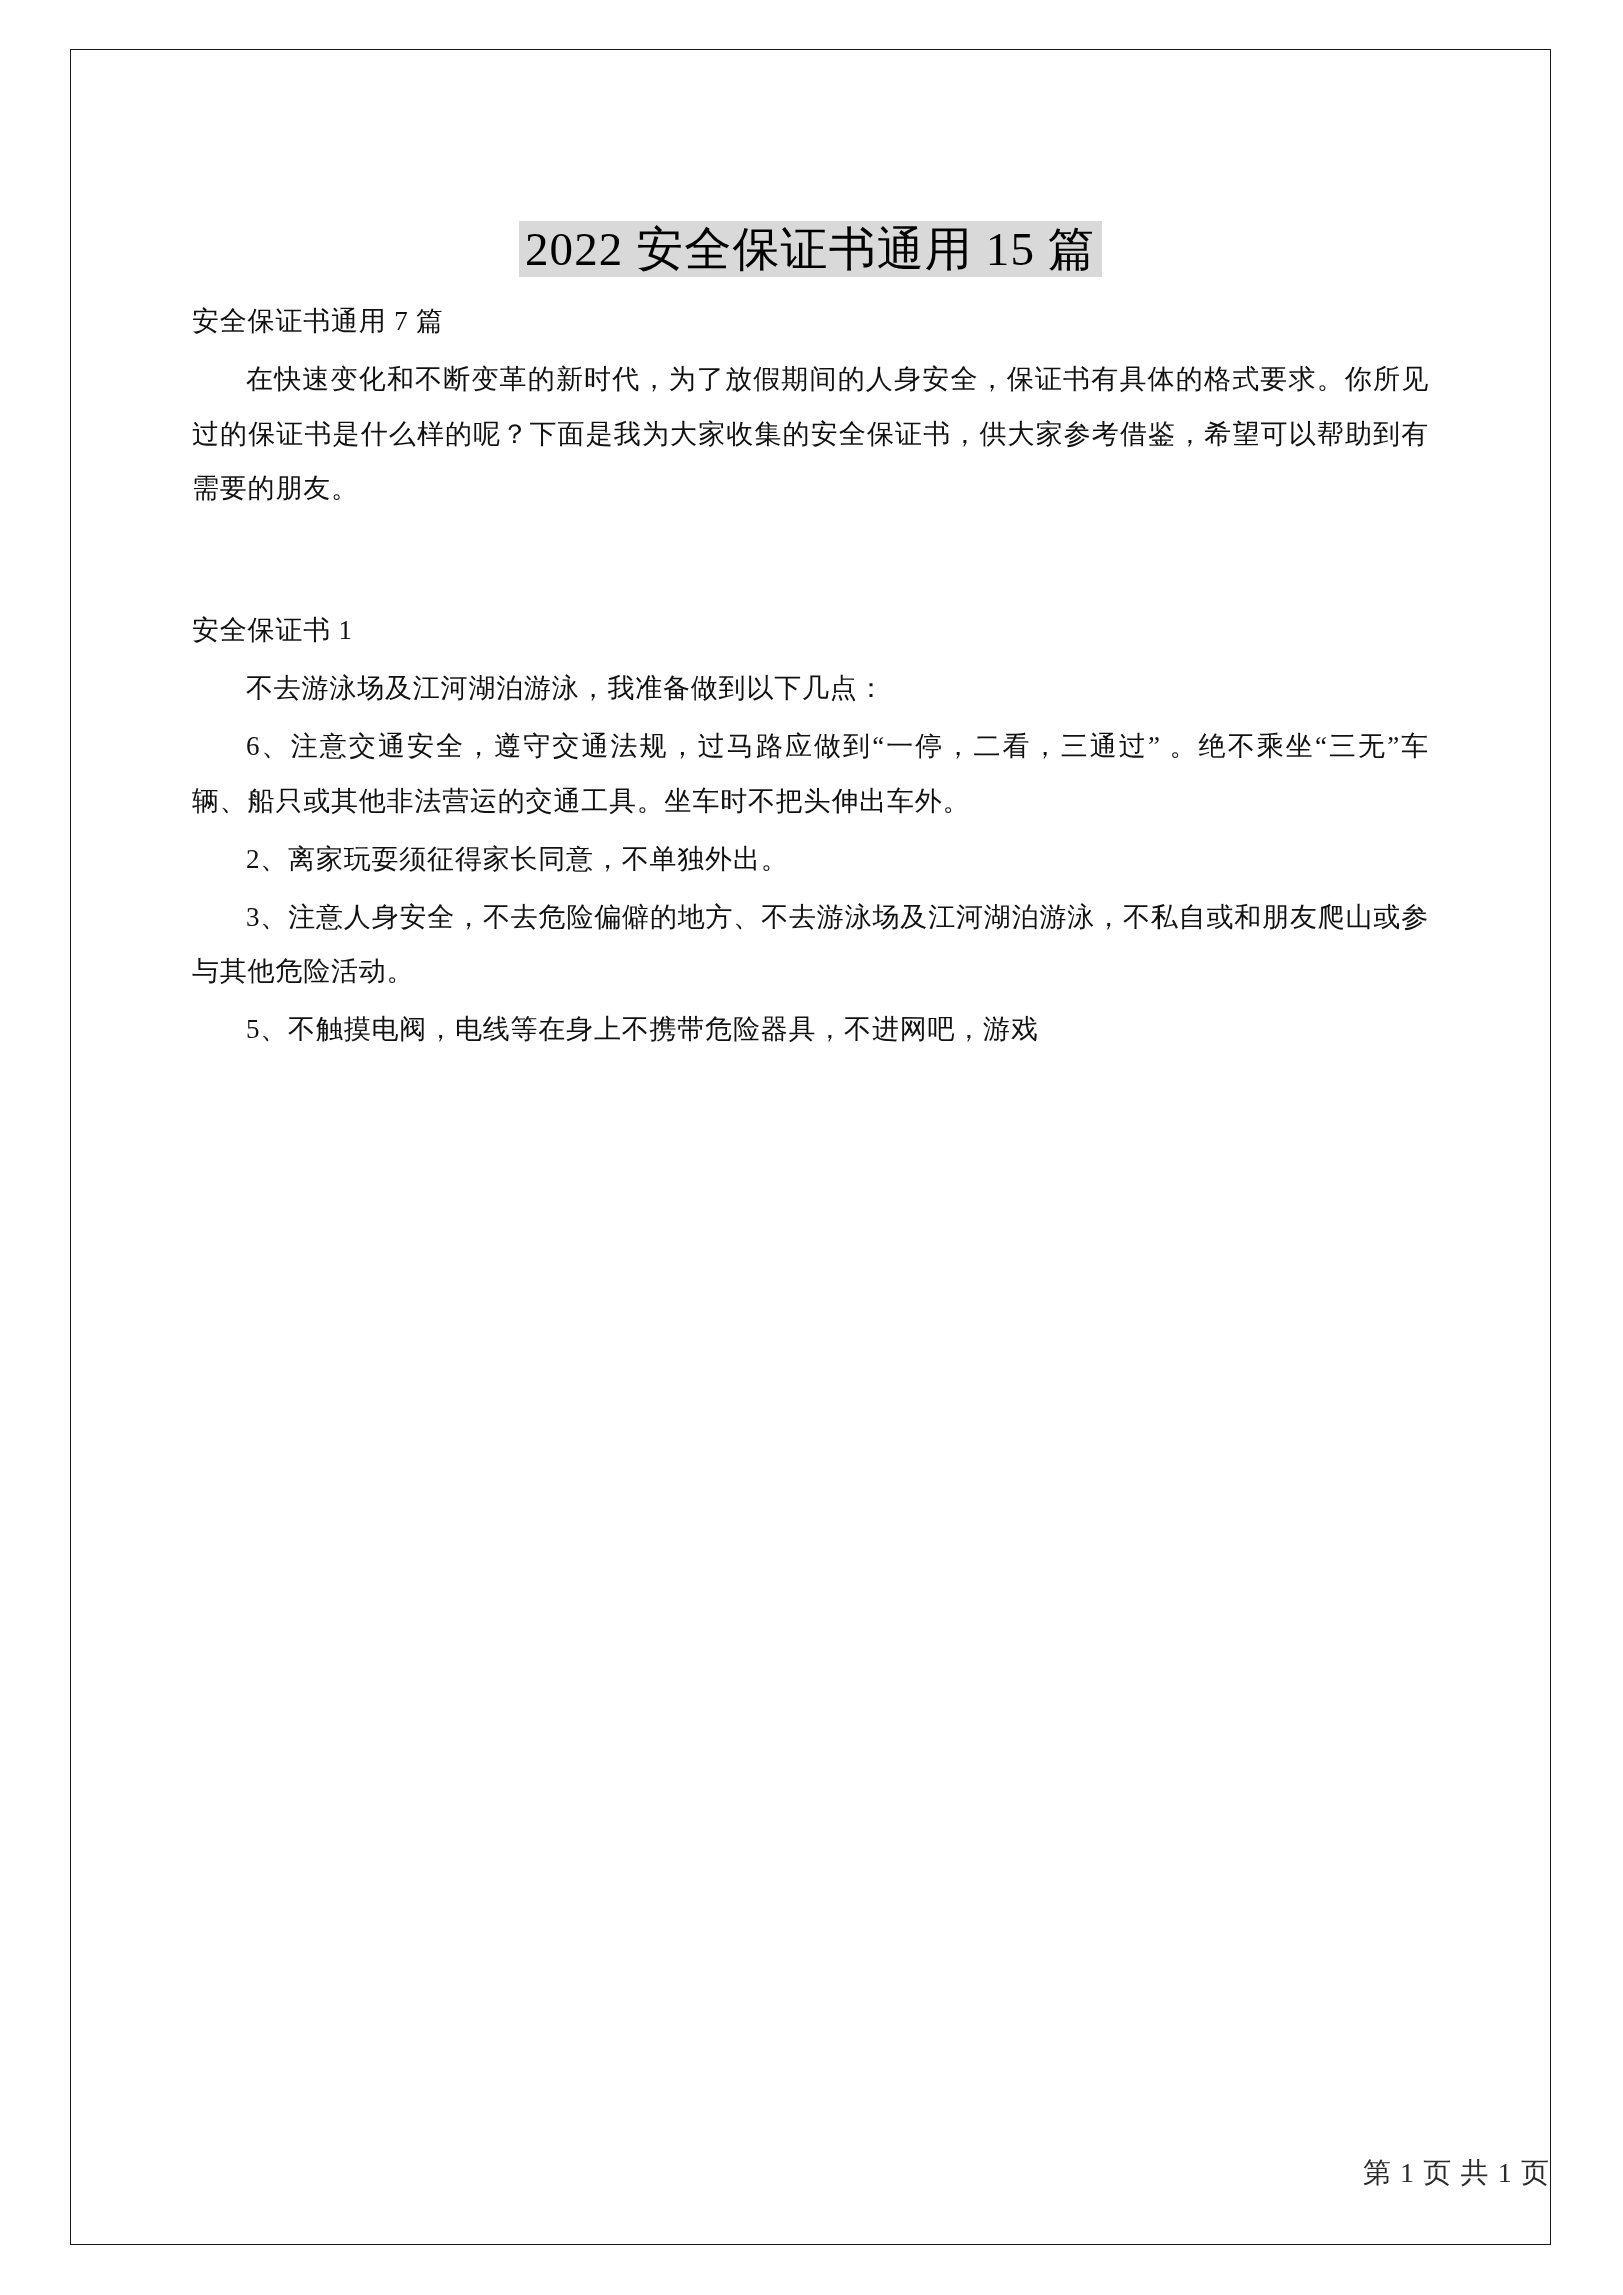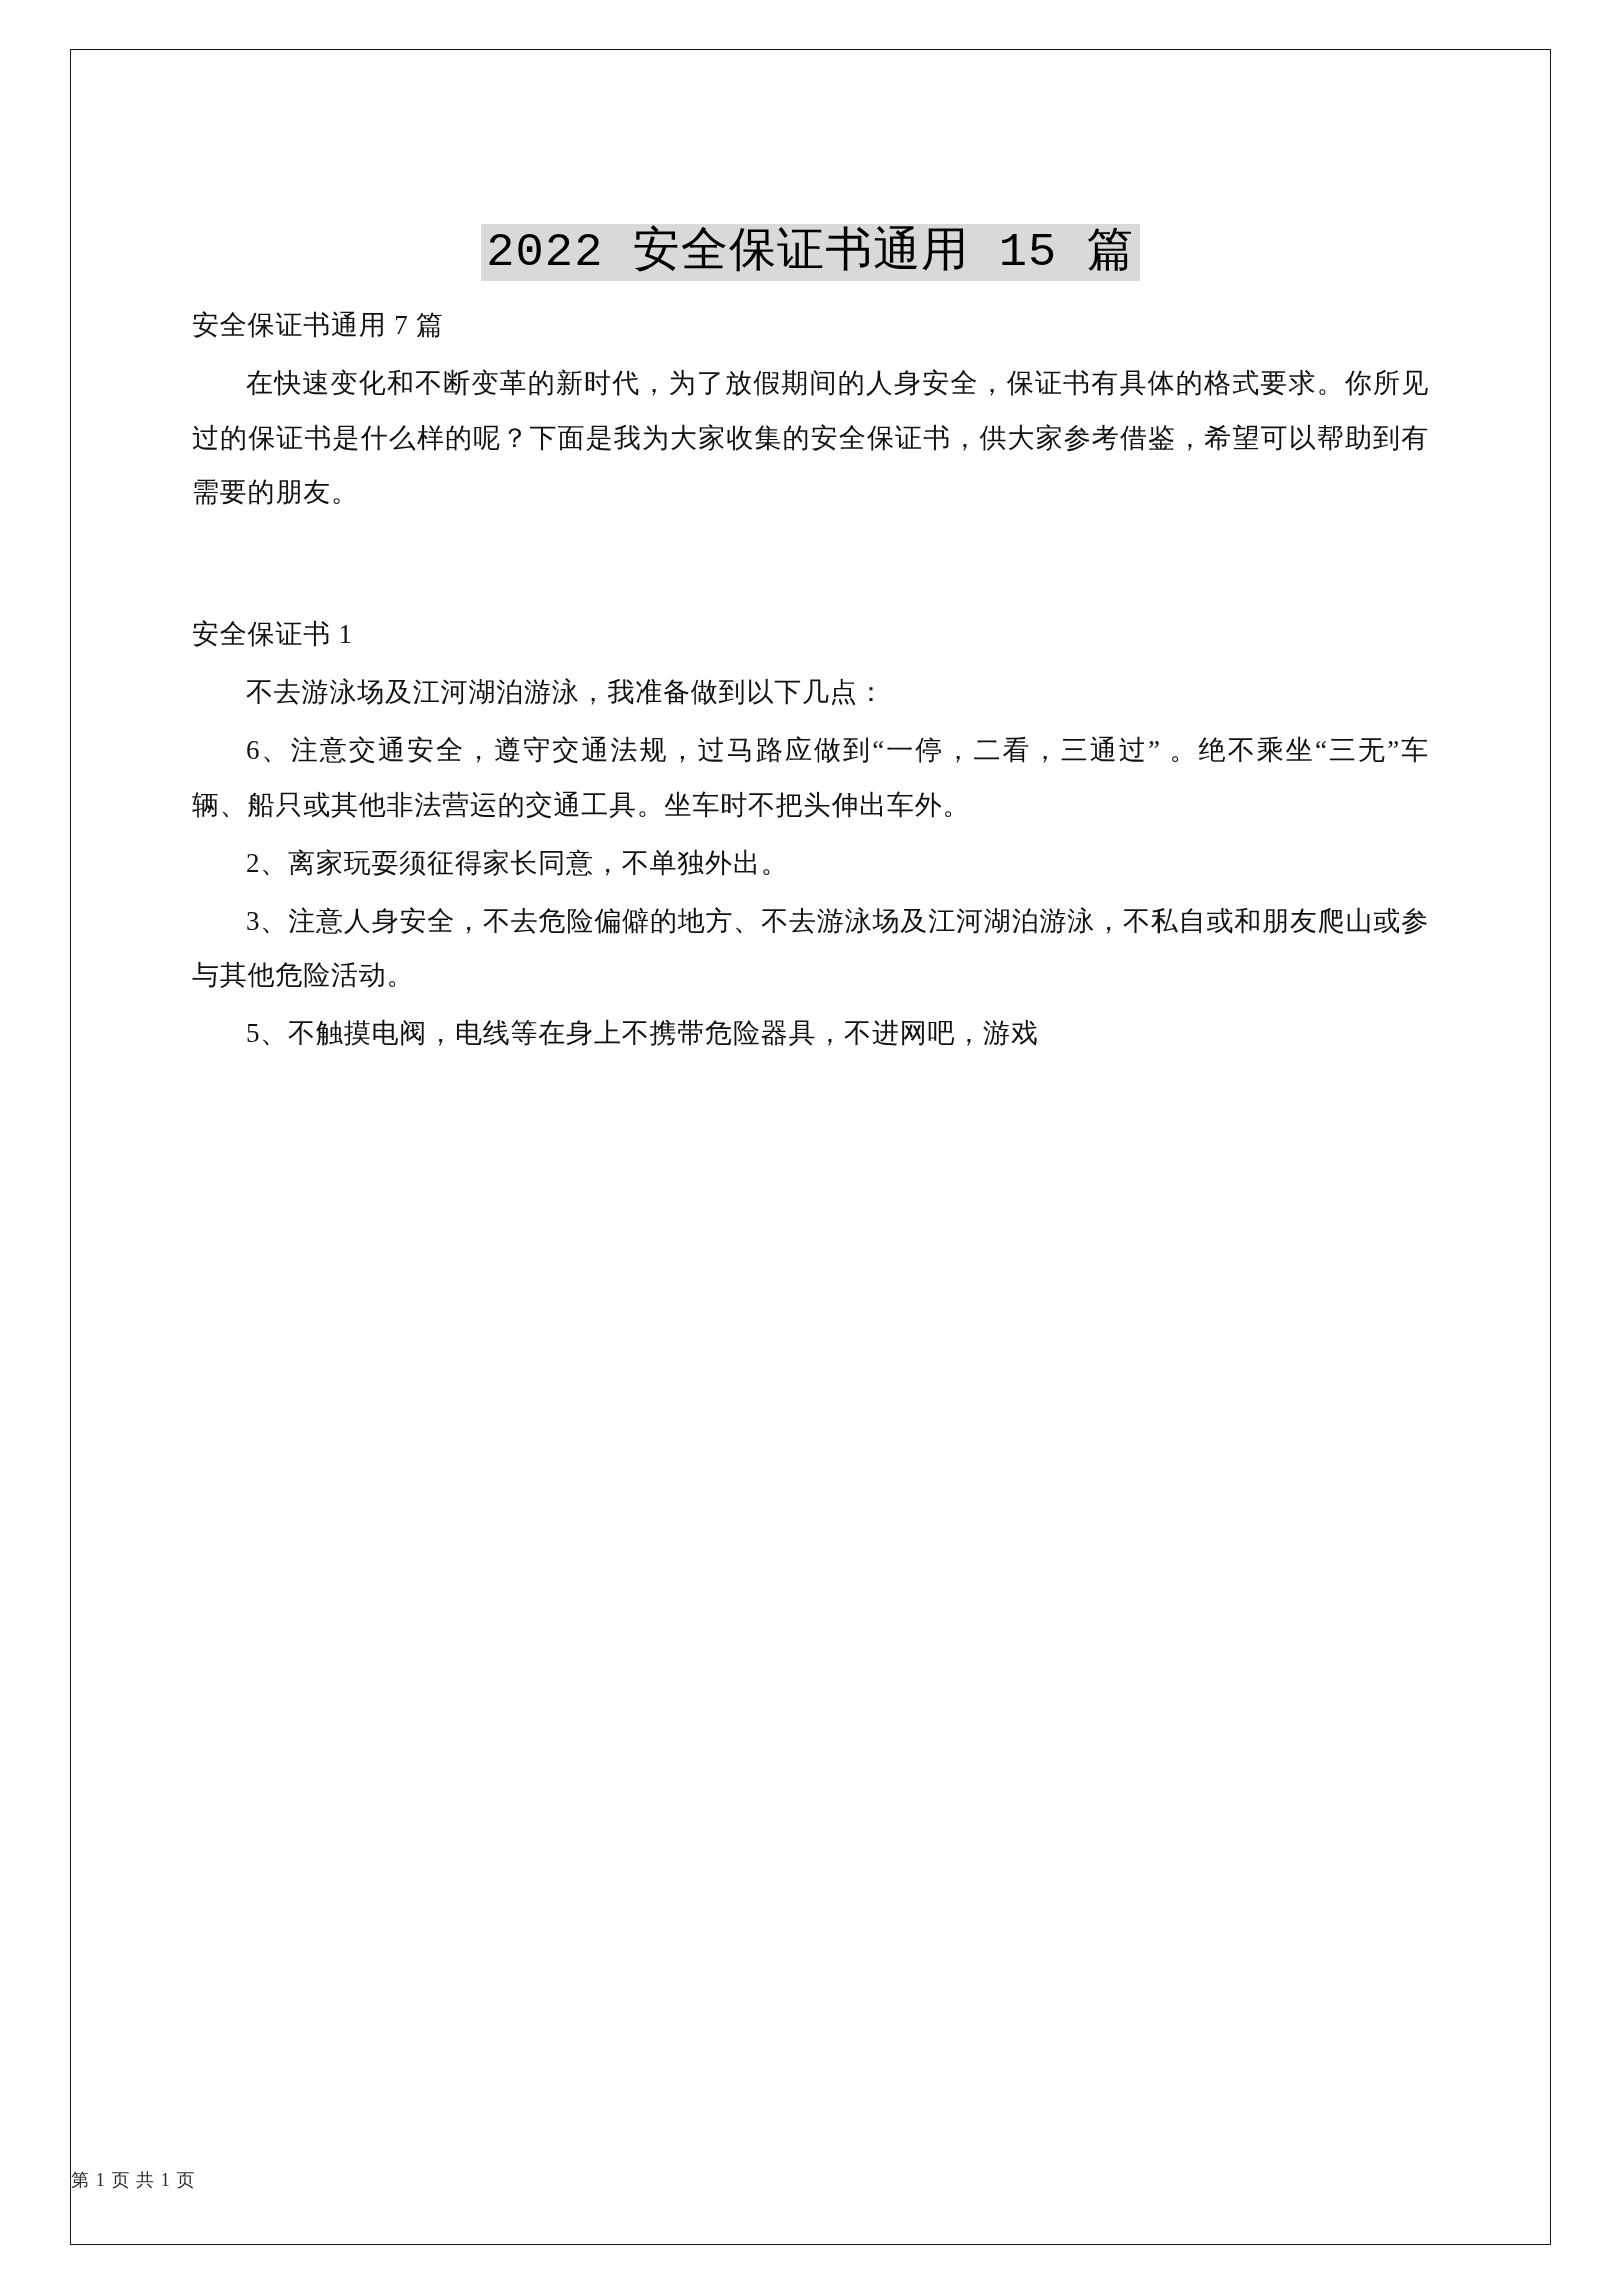--- a/index.html
+++ b/index.html
@@ -36,21 +36,20 @@
     font-size: 47px;
     font-weight: 400;
     letter-spacing: 1.1px;
     margin: 50px 0 0 0;
     line-height: 1.2;
     color: #000000;
   }
   .doc-title span.hl {
     background: #d9d9d9;
     padding: 2.2px 5.6px;
-    font-family: Liberation Mono, monospace;
   }
   .para {
     margin: 0 0 3.4px 0;
     font-size: 27px;
     line-height: 2.02;
     letter-spacing: 0.8px;
     color: #111111;
     text-align: justify;
   }
   .para.indent {
@@ -60,23 +59,23 @@
     height: 84px;
   }
   .spacer-md {
     height: 17px;
   }
   .footer {
     position: absolute;
     left: 0;
     right: 0;
     bottom: 52px;
-    text-align: left;
+    text-align: right;
     font-family: "Liberation Serif", serif;
-    font-size: 18px;
+    font-size: 28px;
     color: #2b2b2b;
     letter-spacing: 1.1px;
   }
 </style>
 </head>
 <body>
 
 <div class="page">
   <div class="page-inner">
 

